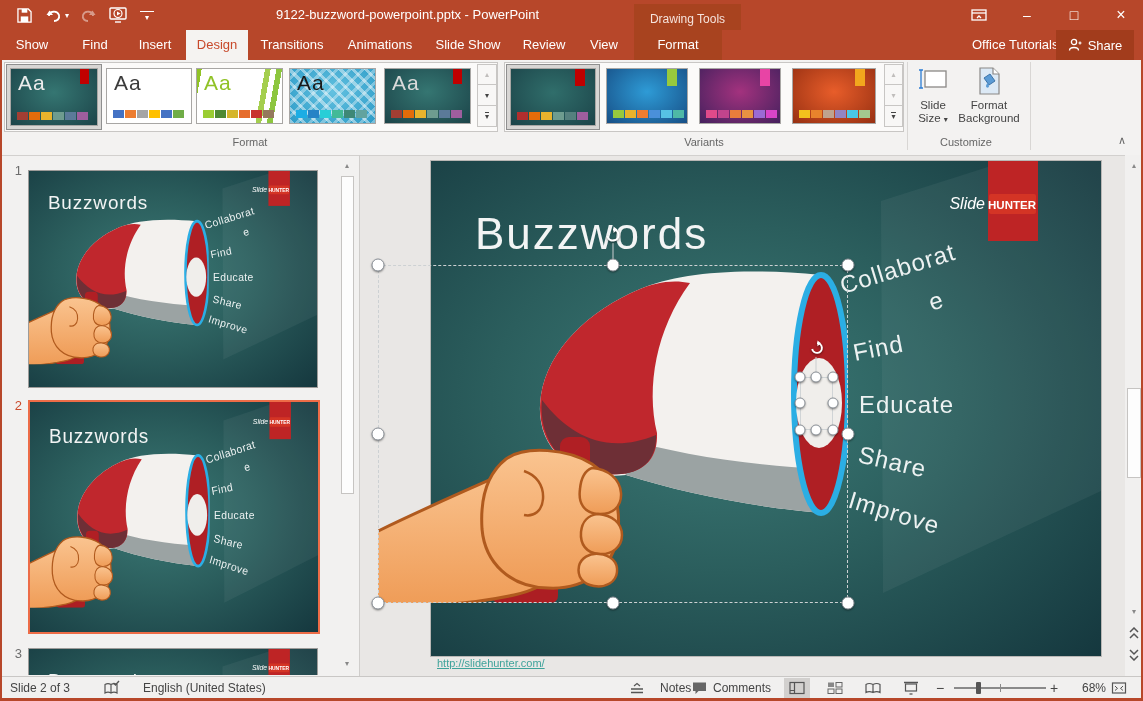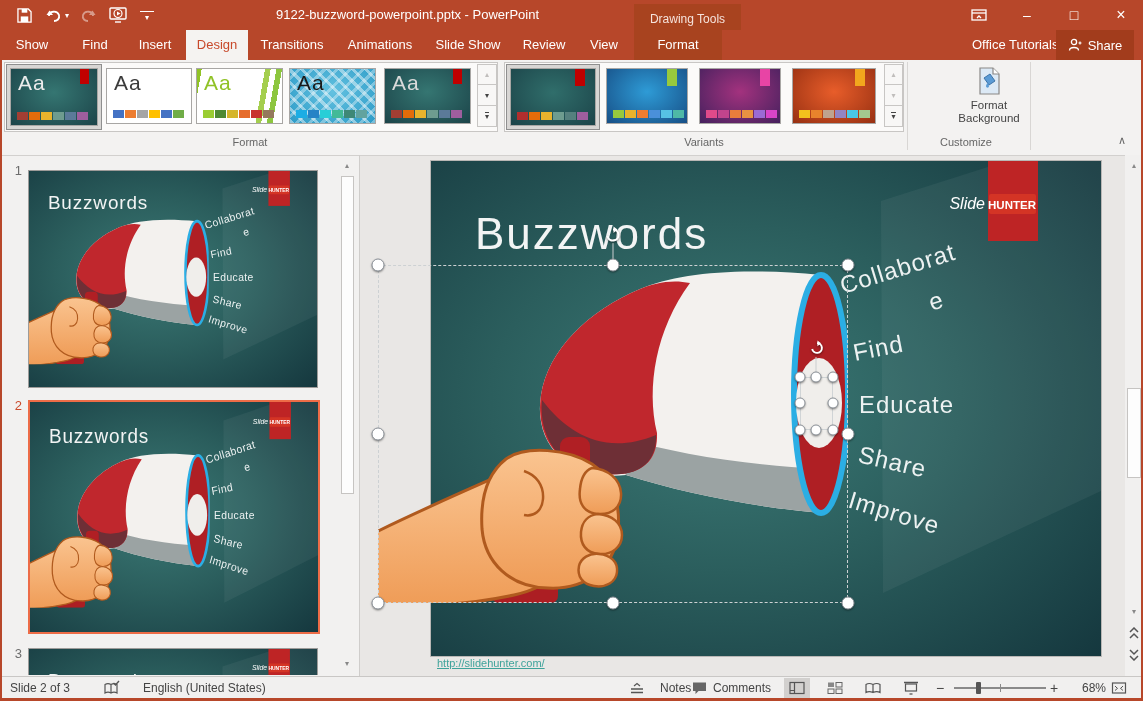--- a/index.html
+++ b/index.html
@@ -343,20 +343,28 @@
     <div class="galbtn dim" style="width:19px">▴</div>
     <div class="galbtn dim" style="width:19px">▾</div>
     <div class="galbtn" style="width:19px">
         <span class="morebar">▾</span>
       </div>
   </div>
   <div class="grp-label" style="left:644px">Variants</div>
 
   <div class="vsep" style="left:907px"></div>
 
+  <div class="bigbtn" style="left:910px;width:46px">
+    <svg width="32" height="30" viewBox="0 0 32 30">
+      <path d="M4,4 v18 M2,4 h4 M2,22 h4" stroke="#2B7CD3" stroke-width="1.3" fill="none"></path>
+      <rect x="8" y="5" width="21" height="16" fill="#fff" stroke="#8A8886" stroke-width="1.3"></rect>
+    </svg>
+    <span>Slide Size</span>
+    <span class="caret">▾</span>
+  </div>
   <div class="bigbtn" style="left:956px;width:66px">
     <svg width="32" height="30" viewBox="0 0 32 30">
       <path d="M7,2 h13 l6,6 v20 h-19 z" fill="#DCE9F5" stroke="#8A8886" stroke-width="1.2"></path>
       <path d="M20,2 l0,6 l6,0" fill="#fff" stroke="#8A8886" stroke-width="1.2"></path>
       <path d="M11,12 l6,-4 l5,7 l-6,4 z" fill="#5B9BD5" stroke="#3E74A8" stroke-width="1"></path>
       <path d="M13,20 c0,2.2 3,2.2 3,0 c0,-1.4 -1.5,-3 -1.5,-3 s-1.5,1.6 -1.5,3 z" fill="#5B9BD5"></path>
     </svg>
     <span>Format Background</span>
   </div>
   <div class="grp-label" style="left:906px">Customize</div>

